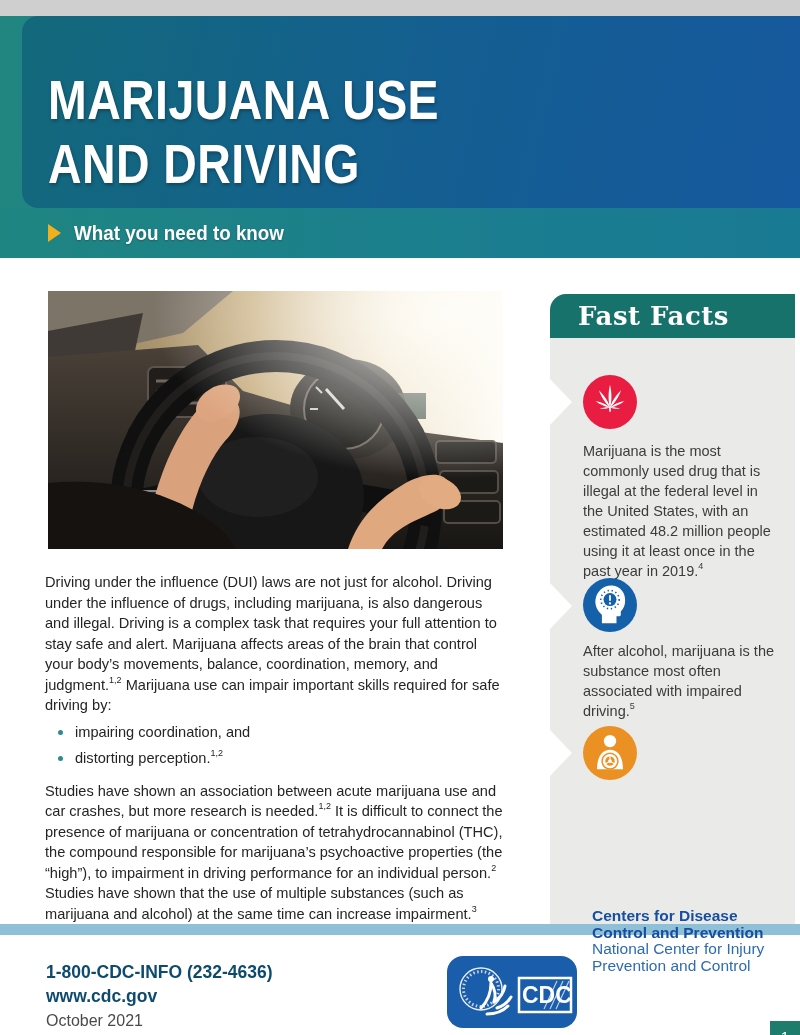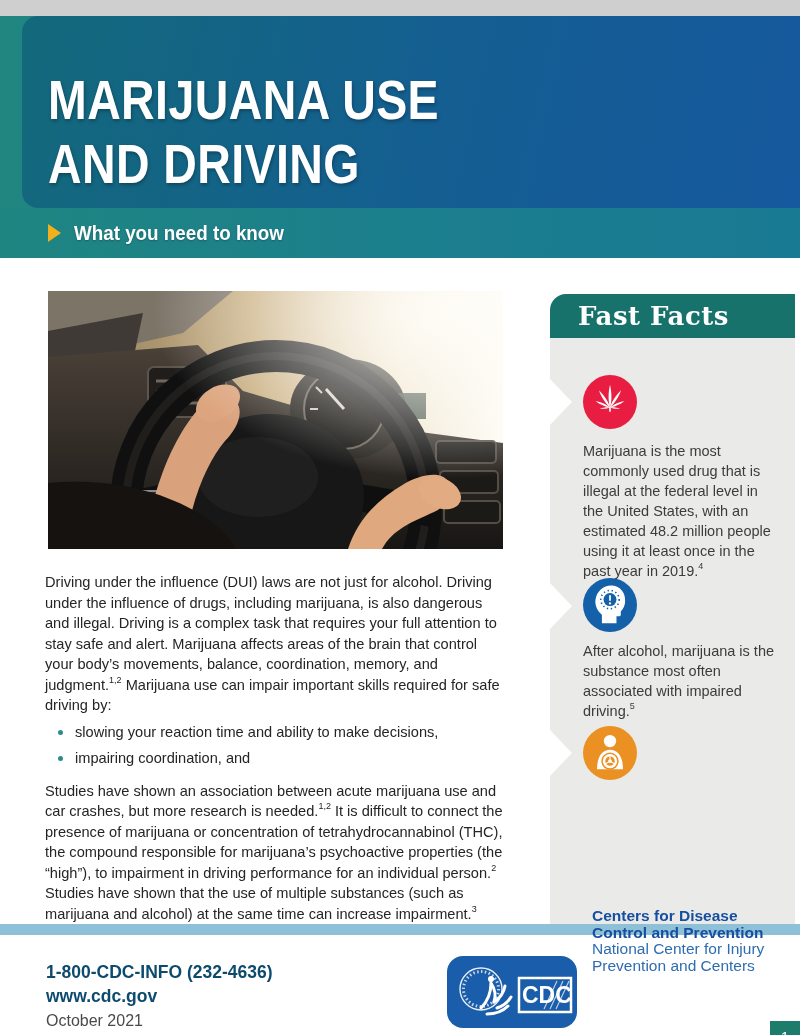--- a/index.html
+++ b/index.html
@@ -142,22 +142,22 @@
       <path d="M300,258 C310,228 330,208 356,193 C371,184 392,179 400,190 C408,201 399,215 386,221 C364,231 345,238 334,258 Z" fill="#dfa87f"></path>
       <ellipse cx="392" cy="202" rx="22" ry="15" fill="#e2ab82" transform="rotate(24 392 202)"></ellipse>
       <path d="M0,192 C60,186 122,200 162,230 C180,244 186,252 186,258 L0,258 Z" fill="#15120f"></path>
       <rect width="455" height="258" fill="url(#sun)"></rect>
     </svg>
   </div>
 
   <section class="intro">
     <p>Driving under the influence (DUI) laws are not just for alcohol. Driving under the influence of drugs, including marijuana, is also dangerous and illegal. Driving is a complex task that requires your full attention to stay safe and alert. Marijuana affects areas of the brain that control your body’s movements, balance, coordination, memory, and judgment.<sup>1,2</sup> Marijuana use can impair important skills required for safe driving by:</p>
     <ul>
-      <li><span class="dot"></span><span>slowing your reaction time and ability to make decisions,</span></li>
       <li><span class="dot"></span><span>impairing coordination, and</span></li>
+      <li><span class="dot"></span><span>distorting perception.<sup>1,2</sup></span></li>
     </ul>
     <p class="p2">Studies have shown an association between acute marijuana use and car crashes, but more research is needed.<sup>1,2</sup> It is difficult to connect the presence of marijuana or concentration of tetrahydrocannabinol (THC), the compound responsible for marijuana’s psychoactive properties (the “high”), to impairment in driving performance for an individual person.<sup>2</sup> Studies have shown that the use of multiple substances (such as marijuana and alcohol) at the same time can increase impairment.<sup>3</sup></p>
   </section>
 
   <div class="ff-head">
     <span>Fast Facts</span>
   </div>
   <div class="ff-panel"></div>
   <div class="notch" style="top:363px"></div>
   <div class="notch" style="top:567px"></div>
@@ -225,18 +225,18 @@
       <rect x="72" y="22" width="52" height="34" fill="#1A5DAB" stroke="#ffffff" stroke-width="2.5"></rect>
       <path d="M110,25 l-13,28 M116,25 l-13,28 M122,25 l-13,28" stroke="#ffffff" stroke-width="1.2" opacity="0.7"></path>
       <text x="75" y="47" font-size="23" font-weight="bold" fill="#ffffff" font-family="Liberation Sans, sans-serif">CDC</text>
     </svg>
   </div>
 
   <div class="org">
     <div class="b">Centers for Disease</div>
     <div class="b">Control and Prevention</div>
     <div class="r">National Center for Injury</div>
-    <div class="r">Prevention and Centers</div>
+    <div class="r">Prevention and Control</div>
   </div>
 
   <div class="pagenum">1</div>
 
 </div>
 
 </body></html>

